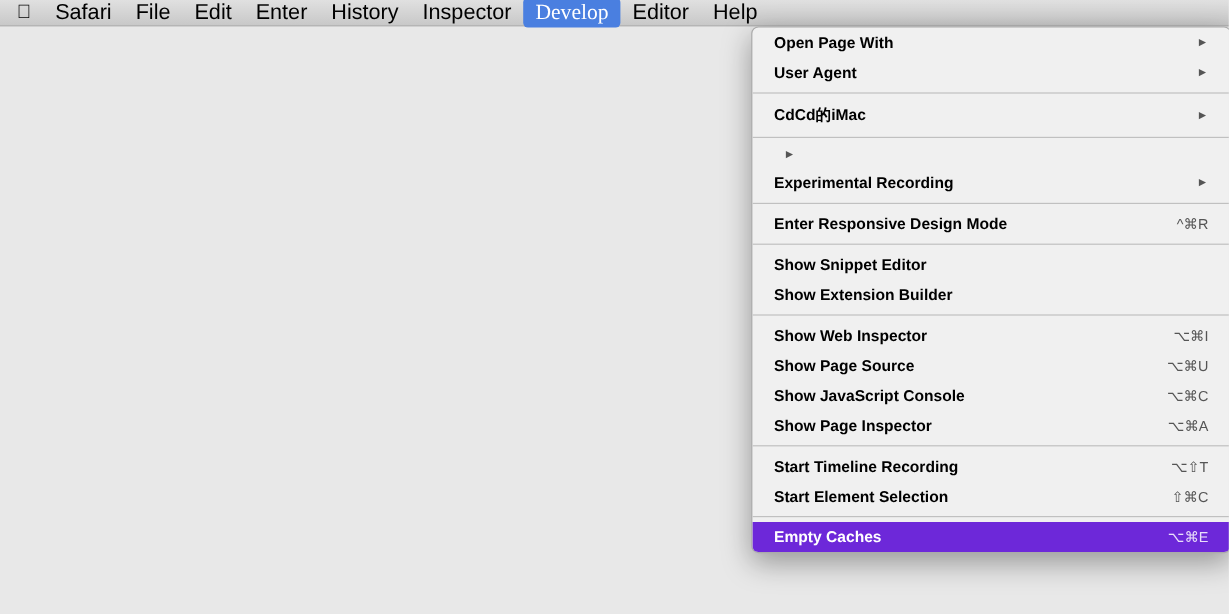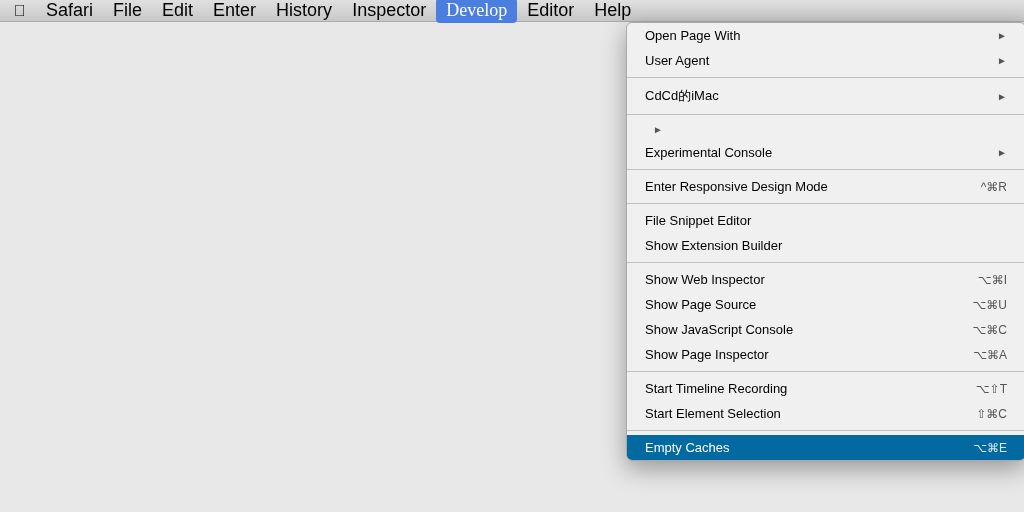--- a/index.html
+++ b/index.html
@@ -60,32 +60,33 @@
       display: flex;
       align-items: center;
       justify-content: space-between;
       padding: 5px 18px 5px 18px;
       cursor: default;
       color: #000;
       font-size: 13px;
       white-space: nowrap;
     }
     .menu-item.highlighted {
-      background: #0369a1;
+      background: #6d28d9;
       color: white;
       gap: 48px;
     }
     .menu-separator {
       height: 1px;
       background: #c0c0c0;
       margin: 4px 0;
     }
 
     .menu-item-label {
       flex: 1;
+      font-weight: bold;
     }
     .menu-item-shortcut {
       font-size: 12px;
       color: #555;
       margin-left: 20px;
       font-family: -apple-system, sans-serif;
     }
     .menu-item.highlighted .menu-item-shortcut {
       color: rgba(255,255,255,0.85);
     }
@@ -142,35 +143,35 @@
     <span class="menu-item-arrow">►</span>
   </div>
 
   <div class="menu-separator"></div>
 
   <div class="menu-item">
     <span class="menu-item-arrow">►</span>
   </div>
 
   <div class="menu-item">
-    <span class="menu-item-label">Experimental Console</span>
+    <span class="menu-item-label">Experimental Recording</span>
     <span class="menu-item-arrow">►</span>
   </div>
 
   <div class="menu-separator"></div>
 
   <div class="menu-item">
     <span class="menu-item-label">Enter Responsive Design Mode</span>
     <span class="menu-item-shortcut">^⌘R</span>
   </div>
 
   <div class="menu-separator"></div>
 
   <div class="menu-item">
-    <span class="menu-item-label">File Snippet Editor</span>
+    <span class="menu-item-label">Show Snippet Editor</span>
   </div>
 
   <div class="menu-item">
     <span class="menu-item-label">Show Extension Builder</span>
   </div>
 
   <div class="menu-separator"></div>
 
   <div class="menu-item">
     <span class="menu-item-label">Show Web Inspector</span>

